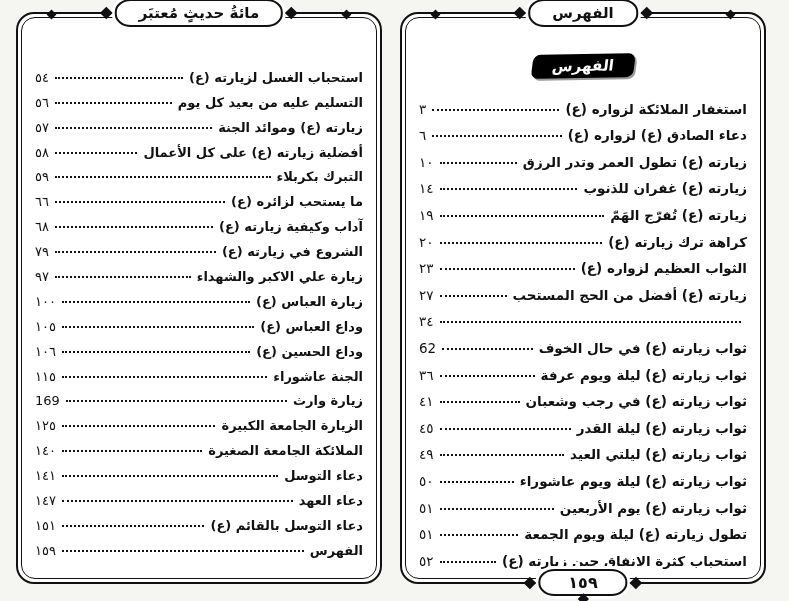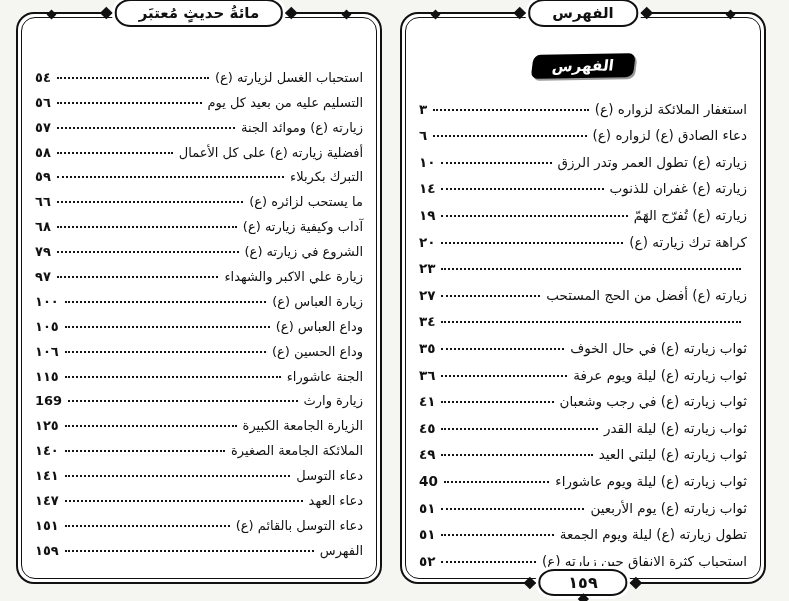--- a/index.html
+++ b/index.html
@@ -51,23 +51,23 @@
     padding:3px 20px;border-radius:7px;z-index:2;
     box-shadow:2px 2px 0 #9a9a9a;
   }
   
   .entries{position:absolute;left:17px;right:17px;direction:rtl;z-index:1;}
   .page-left .entries{top:46px;}
   .page-right .entries{top:76px;}
   .entry{display:flex;align-items:flex-end;}
   .page-left .entry{height:24.9px;font-size:13px;}
   .page-right .entry{height:26.6px;font-size:13.5px;}
-  .title{font-weight:normal;white-space:nowrap;}
+  .title{font-weight:bold;white-space:nowrap;}
   .leader{flex:1 1 auto;min-width:8px;border-bottom:2px dotted #141414;margin:0 6px 6px;}
-  .num{font-weight:bold;white-space:nowrap;}
+  .num{font-weight:normal;white-space:nowrap;}
 </style>
 </head>
 <body>
 
 <div class="spread">
 
   <div class="page page-left">
     <span class="corner-ornament tl"></span>
     <span class="corner-ornament tr"></span>
 
@@ -215,36 +215,37 @@
           <span class="title">زيارته (ع) تُفرّج الهَمّ</span>
           <span class="leader"></span>
           <span class="num">١٩</span>
         </div>
       <div class="entry">
           <span class="title">كراهة ترك زيارته (ع)</span>
           <span class="leader"></span>
           <span class="num">٢٠</span>
         </div>
       <div class="entry">
+          <span class="title">الثواب العظيم لزواره (ع)</span>
           <span class="leader"></span>
           <span class="num">٢٣</span>
         </div>
       <div class="entry">
           <span class="title">زيارته (ع) أفضل من الحج المستحب</span>
           <span class="leader"></span>
           <span class="num">٢٧</span>
         </div>
       <div class="entry">
           <span class="leader"></span>
           <span class="num">٣٤</span>
         </div>
       <div class="entry">
           <span class="title">ثواب زيارته (ع) في حال الخوف</span>
           <span class="leader"></span>
-          <span class="num">٣٥</span>
+          <span class="num">62</span>
         </div>
       <div class="entry">
           <span class="title">ثواب زيارته (ع) ليلة ويوم عرفة</span>
           <span class="leader"></span>
           <span class="num">٣٦</span>
         </div>
       <div class="entry">
           <span class="title">ثواب زيارته (ع) في رجب وشعبان</span>
           <span class="leader"></span>
           <span class="num">٤١</span>
@@ -255,21 +256,21 @@
           <span class="num">٤٥</span>
         </div>
       <div class="entry">
           <span class="title">ثواب زيارته (ع) ليلتي العيد</span>
           <span class="leader"></span>
           <span class="num">٤٩</span>
         </div>
       <div class="entry">
           <span class="title">ثواب زيارته (ع) ليلة ويوم عاشوراء</span>
           <span class="leader"></span>
-          <span class="num">40</span>
+          <span class="num">٥٠</span>
         </div>
       <div class="entry">
           <span class="title">ثواب زيارته (ع) يوم الأربعين</span>
           <span class="leader"></span>
           <span class="num">٥١</span>
         </div>
       <div class="entry">
           <span class="title">تطول زيارته (ع) ليلة ويوم الجمعة</span>
           <span class="leader"></span>
           <span class="num">٥١</span>

